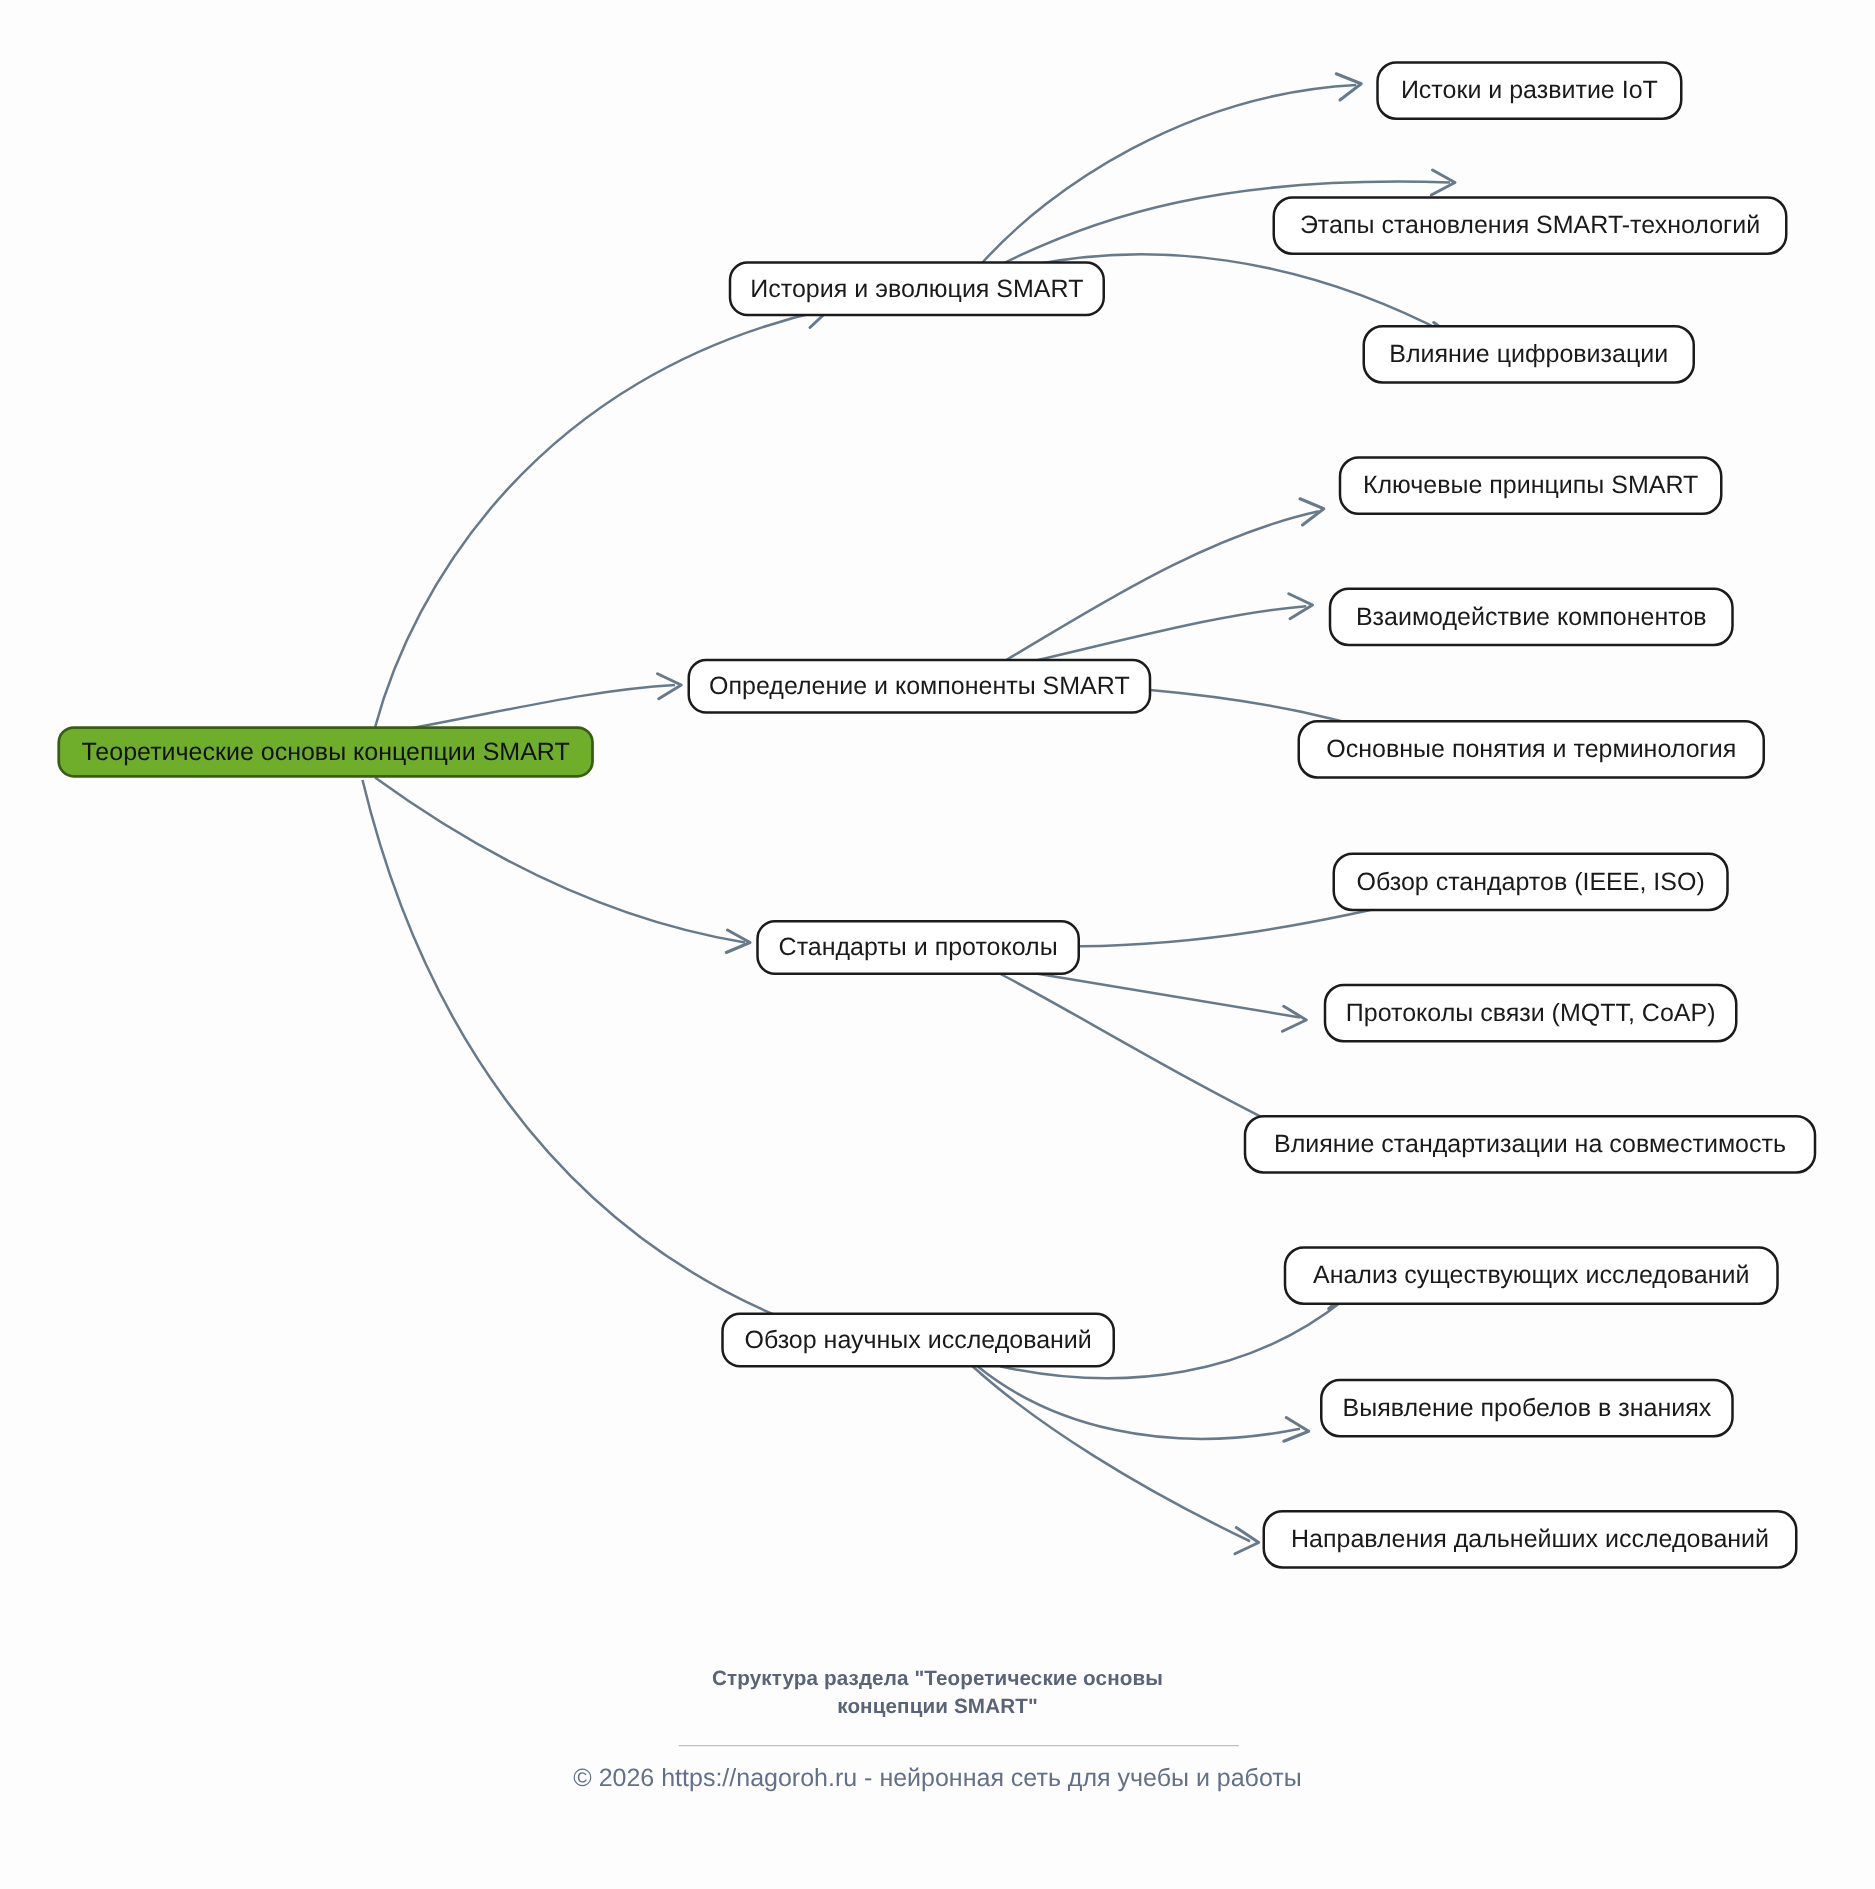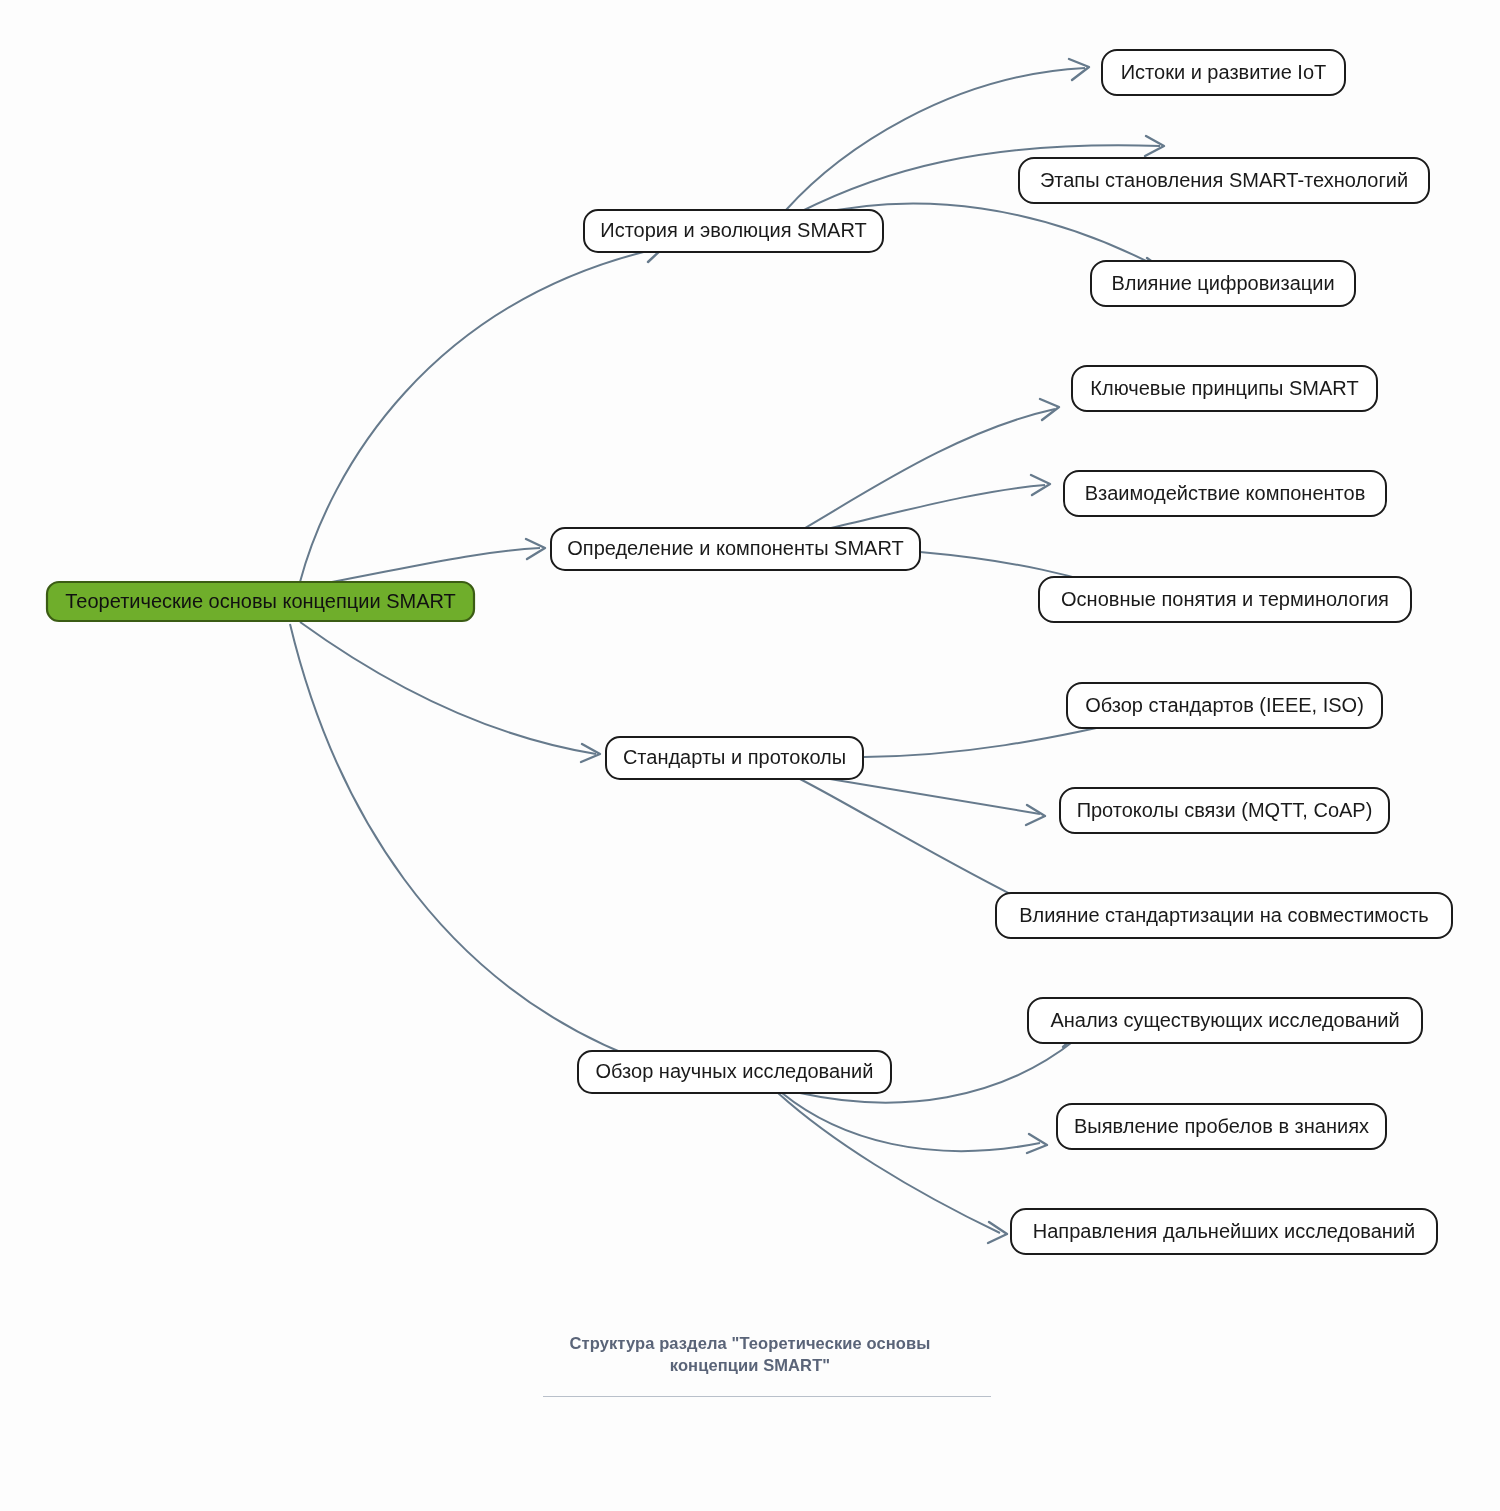--- a/index.html
+++ b/index.html
@@ -203,13 +203,14 @@
           <text x="1224" y="1232.5" class="node-label">Направления дальнейших исследований</text>
         </g>
       </g>
   </svg>
 
   <div class="footer-caption">
     <div>Структура раздела "Теоретические основы</div>
     <div>концепции SMART"</div>
   </div>
   <div class="footer-rule"></div>
+  <div class="footer-copy">© 2026 https://nagoroh.ru - нейронная сеть для учебы и работы</div>
 </div>
 
 </body></html>

